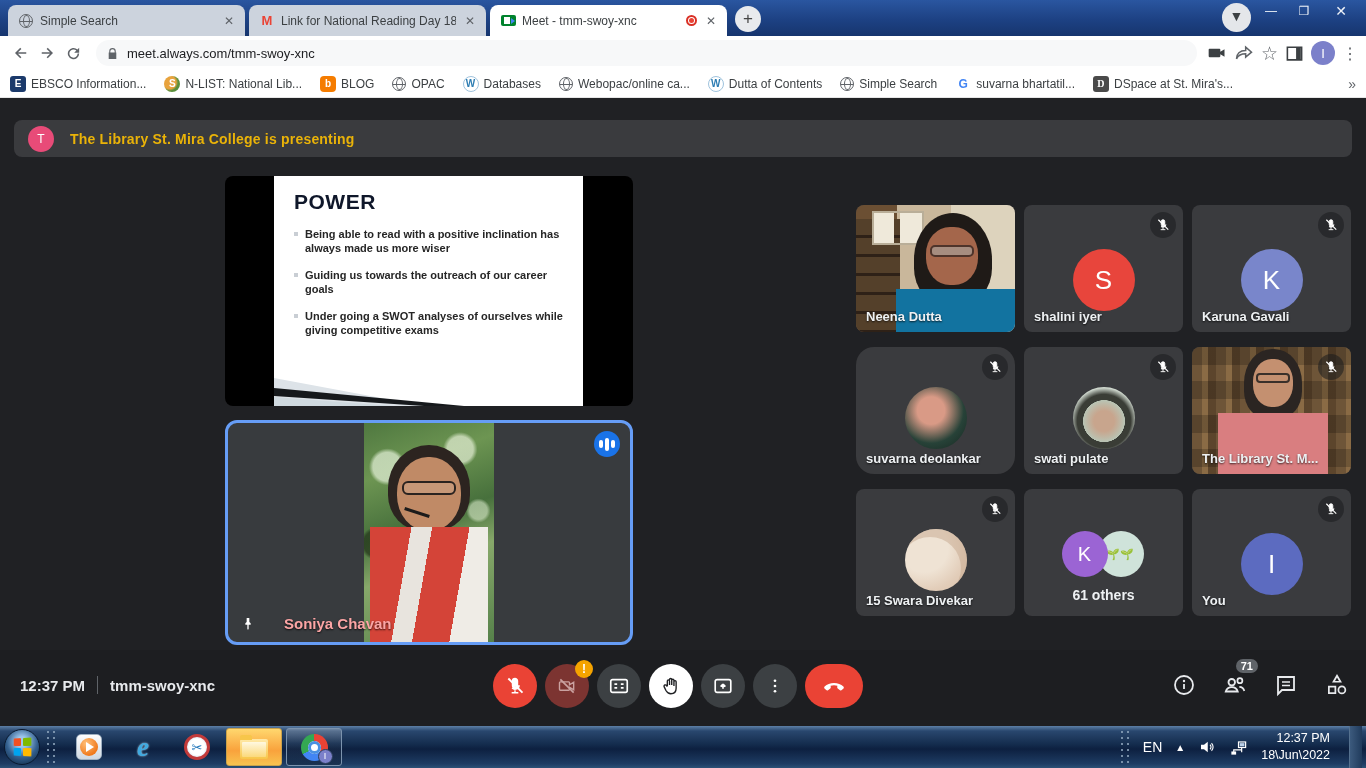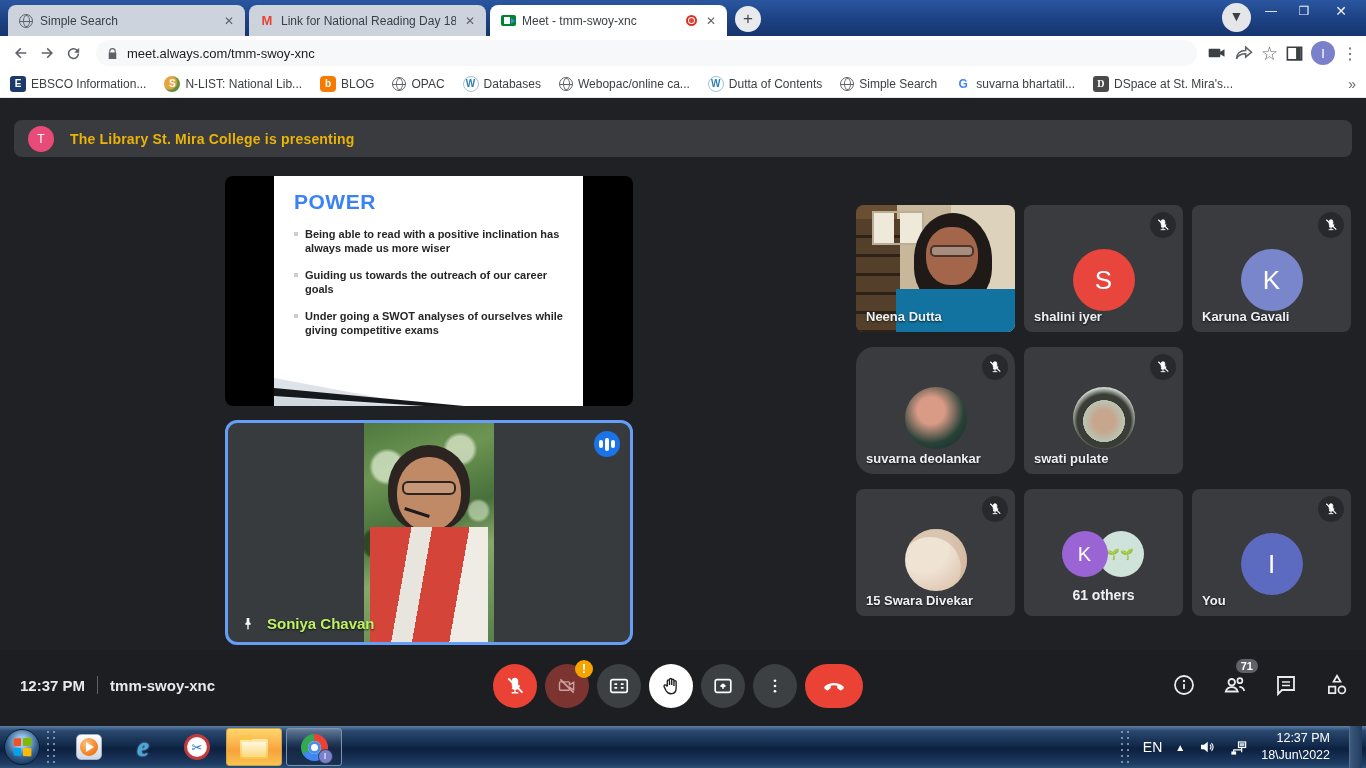--- a/index.html
+++ b/index.html
@@ -58,21 +58,21 @@
   .meet { left:0; top:98px; width:1366px; height:628px; background:#202124; }
   .banner { left:14px; top:22px; width:1338px; height:37px; background:#3a3b3e; border-radius:8px;
     display:flex; align-items:center; padding:0 14px; gap:16px; }
   .banner-avatar { width:26px; height:26px; border-radius:50%; background:#e84b78; color:#fff;
     font-size:12px; display:flex; align-items:center; justify-content:center; }
   .banner-text { color:#eab308; font-size:14px; font-weight:bold; letter-spacing:.2px; }
 
   
   .present-box { left:225px; top:78px; width:408px; height:230px; background:#000; border-radius:8px; overflow:hidden; }
   .slide { position:absolute; left:49px; top:0; width:309px; height:230px; background:#fff; overflow:hidden; }
-  .slide-title { position:absolute; left:20px; top:14px; font-size:21px; font-weight:bold; color:#3b82f6; letter-spacing:.5px; }
+  .slide-title { position:absolute; left:20px; top:14px; font-size:21px; font-weight:bold; color:#0f172a; letter-spacing:.5px; }
   .slide-bullets { position:absolute; left:20px; top:52px; width:272px; }
   .bullet { position:relative; padding-left:11px; font-size:11px; font-weight:bold; color:#262626;
     line-height:1.27; margin-bottom:13px; }
   .bullet:before { content:""; position:absolute; left:0; top:4px; width:4px; height:4px; background:#c9ced4; }
   .ribbon { position:absolute; left:0; bottom:0; width:100%; height:40px; }
 
   
   .pinned { left:225px; top:322px; width:408px; height:225px; border:3px solid #669df6; border-radius:12px;
     background:#383b3e; overflow:hidden; }
   .pin-video { position:absolute; left:136px; top:0; width:130px; height:219px; overflow:hidden;
@@ -83,21 +83,21 @@
       radial-gradient(circle at 88% 40%, rgba(215,232,200,.6) 0 5%, transparent 7%),
       radial-gradient(circle at 10% 55%, rgba(40,60,30,.8) 0 8%, transparent 10%),
       radial-gradient(circle at 60% 30%, rgba(35,55,28,.6) 0 10%, transparent 12%); }
   .s-hair { position:absolute; left:24px; top:22px; width:82px; height:86px; border-radius:50% 50% 42% 42%; background:#2c2420; }
   .s-face { position:absolute; left:33px; top:34px; width:64px; height:74px; border-radius:48%; background:#c08a66; }
   .s-glasses { position:absolute; left:38px; top:58px; width:54px; height:14px;
     border:2px solid #2a2320; border-radius:6px; background:rgba(255,255,255,.12); }
   .s-body { position:absolute; left:6px; top:104px; width:118px; height:115px;
     background:linear-gradient(100deg,#d44438 0 30%, #e8e4de 30% 45%, #d44438 45% 72%, #efece6 72% 100%); }
   .s-mic { position:absolute; left:40px; top:88px; width:26px; height:3px; background:#1b1b1b; transform:rotate(18deg); }
-  .pin-label { position:absolute; left:12px; bottom:10px; display:flex; align-items:center; gap:11px; color:#bef264; }
+  .pin-label { position:absolute; left:12px; bottom:10px; display:flex; align-items:center; gap:28px; color:#fca5a5; }
   .pin-label .nm { font-size:15px; font-weight:bold; text-shadow:0 1px 2px rgba(0,0,0,.8); }
   .speak-chip { position:absolute; right:10px; top:8px; width:26px; height:26px; border-radius:50%;
     background:#1a73e8; display:flex; align-items:center; justify-content:center; gap:2px; }
   .eq-bar { width:4px; border-radius:2px; background:#fff; }
 
   
   .tile { width:159px; height:127px; background:#3a3b3e; border-radius:8px; overflow:hidden; position:absolute; }
   .tile .name { position:absolute; left:10px; bottom:8px; color:#eef1f3; font-size:13px; font-weight:bold;
     text-shadow:0 1px 2px rgba(0,0,0,.75); white-space:nowrap; }
   .mic-chip { position:absolute; right:7px; top:7px; width:26px; height:26px; border-radius:50%;
@@ -405,20 +405,36 @@
     <div class="tile" style="left:1024px; top:249px;">
       <div class="mic-chip">
         <svg width="14" height="14" viewBox="0 0 24 24">
             <path d="M12 14a3 3 0 0 0 3-3V6a3 3 0 0 0-6 0v5a3 3 0 0 0 3 3zm5-3a5 5 0 0 1-8.5 3.5M12 17v3m-4 0h8" stroke="#fff" stroke-width="1.6" fill="#fff"></path>
             <path d="M4 3l17 17" stroke="#fff" stroke-width="2"></path>
           </svg>
       </div>
       <div class="av-photo" style="background:radial-gradient(circle at 50% 55%, #c8a58d 0 22%, #b9c4b4 45%, #3a3d36 46% 58%, #cdd6cc 72%);"></div>
       <span class="name">swati pulate</span>
     </div>
+    <div class="tile" style="left:1192px; top:249px;">
+      <div class="library-bg">
+        <div class="library-shade"></div>
+        <div class="lib-hair"></div>
+          <div class="lib-face"></div>
+          <div class="lib-glass"></div>
+          <div class="lib-body"></div>
+      </div>
+      <div class="mic-chip">
+        <svg width="14" height="14" viewBox="0 0 24 24">
+            <path d="M12 14a3 3 0 0 0 3-3V6a3 3 0 0 0-6 0v5a3 3 0 0 0 3 3zm5-3a5 5 0 0 1-8.5 3.5M12 17v3m-4 0h8" stroke="#fff" stroke-width="1.6" fill="#fff"></path>
+            <path d="M4 3l17 17" stroke="#fff" stroke-width="2"></path>
+          </svg>
+      </div>
+      <span class="name">The Library St. M...</span>
+    </div>
 
     <div class="tile" style="left:856px; top:391px;">
       <div class="mic-chip">
         <svg width="14" height="14" viewBox="0 0 24 24">
             <path d="M12 14a3 3 0 0 0 3-3V6a3 3 0 0 0-6 0v5a3 3 0 0 0 3 3zm5-3a5 5 0 0 1-8.5 3.5M12 17v3m-4 0h8" stroke="#fff" stroke-width="1.6" fill="#fff"></path>
             <path d="M4 3l17 17" stroke="#fff" stroke-width="2"></path>
           </svg>
       </div>
       <div class="av-photo" style="background:radial-gradient(circle at 30% 30%, #efe3d4 0 40%, #e2cdb9 70%, #d9c0a8 100%); box-shadow:inset -6px 8px 0 rgba(197,168,142,.5);"></div>
       <span class="name">15 Swara Divekar</span>

